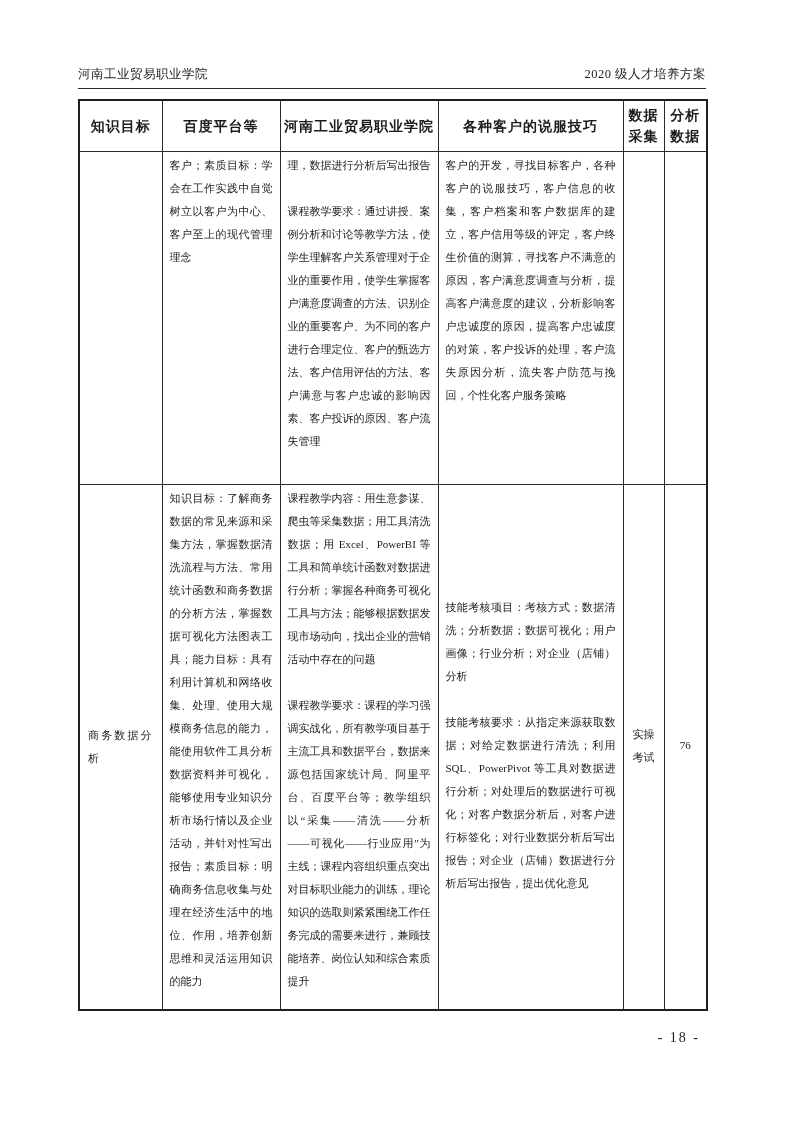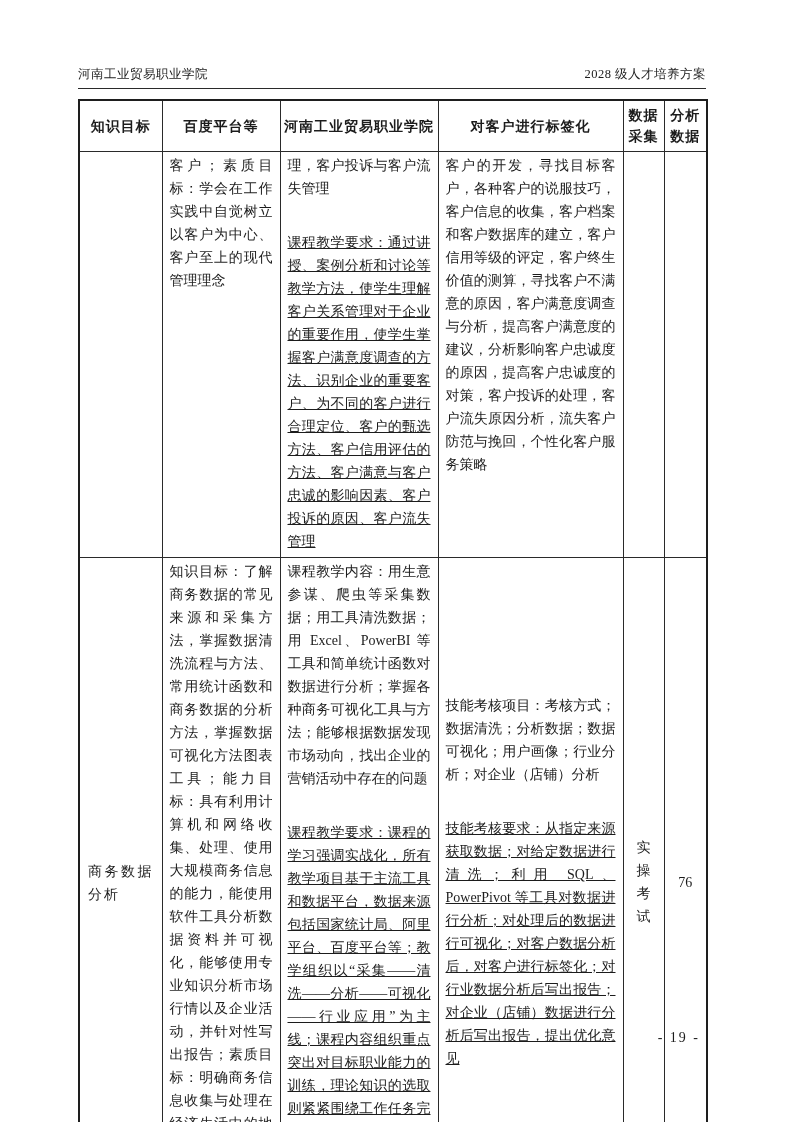--- a/index.html
+++ b/index.html
@@ -35,27 +35,27 @@
     vertical-align: top;
   }
   .course-table thead th {
     font-size: 14px; font-weight: bold;
     text-align: center; vertical-align: middle;
     padding: 4px 2px;
     line-height: 21px;
     letter-spacing: 1px;
   }
   .course-table td {
-    font-size: 14px;
+    font-size: 11px;
     line-height: 23px;
     padding: 2px 7px 4px 7px;
     text-align: justify;
     text-justify: inter-ideograph;
   }
-  .course-table td p + p { margin-top: 31px; text-decoration: underline; }
+  .course-table td p + p { margin-top: 23px; }
   td.cell-center { text-align: center; vertical-align: middle; }
   td.v-middle { vertical-align: middle; }
   .row-1 { height: 333px; }
   .row-2 { height: 525px; }
   td.course-name-cell {
     text-align: justify; vertical-align: middle;
     padding: 2px 8px; letter-spacing: 2px;
   }
 
   
@@ -65,50 +65,50 @@
   }
 </style>
 </head>
 <body>
 
 <div class="page">
   <div class="content">
 
     <div class="running-head">
       <span>河南工业贸易职业学院</span>
-      <span>2028 级人才培养方案</span>
+      <span>2020 级人才培养方案</span>
     </div>
 
     <table class="course-table">
       <colgroup>
         <col style="width:83px">
         <col style="width:118px">
         <col style="width:158px">
         <col style="width:185px">
         <col style="width:41px">
         <col style="width:43px">
       </colgroup>
       <thead>
         <tr>
           <th>知识目标</th>
           <th>百度平台等</th>
           <th>河南工业贸易职业学院</th>
-          <th>对客户进行标签化</th>
+          <th>各种客户的说服技巧</th>
           <th>数据采集</th>
           <th>分析数据</th>
         </tr>
       </thead>
       <tbody>
         <tr class="row-1">
           <td class="course-name-cell"></td>
           <td>
               <p>客户；素质目标：学会在工作实践中自觉树立以客户为中心、客户至上的现代管理理念</p>
             </td>
           <td>
-              <p>理，客户投诉与客户流失管理</p>
+              <p>理，数据进行分析后写出报告</p>
               <p>课程教学要求：通过讲授、案例分析和讨论等教学方法，使学生理解客户关系管理对于企业的重要作用，使学生掌握客户满意度调查的方法、识别企业的重要客户、为不同的客户进行合理定位、客户的甄选方法、客户信用评估的方法、客户满意与客户忠诚的影响因素、客户投诉的原因、客户流失管理</p>
             </td>
           <td>
               <p>客户的开发，寻找目标客户，各种客户的说服技巧，客户信息的收集，客户档案和客户数据库的建立，客户信用等级的评定，客户终生价值的测算，寻找客户不满意的原因，客户满意度调查与分析，提高客户满意度的建议，分析影响客户忠诚度的原因，提高客户忠诚度的对策，客户投诉的处理，客户流失原因分析，流失客户防范与挽回，个性化客户服务策略</p>
             </td>
           <td class="cell-center"></td>
           <td class="cell-center"></td>
         </tr>
         <tr class="row-2">
           <td class="course-name-cell">商务数据分析</td>
@@ -123,14 +123,14 @@
               <p>技能考核项目：考核方式；数据清洗；分析数据；数据可视化；用户画像；行业分析；对企业（店铺）分析</p>
               <p>技能考核要求：从指定来源获取数据；对给定数据进行清洗；利用 SQL、PowerPivot 等工具对数据进行分析；对处理后的数据进行可视化；对客户数据分析后，对客户进行标签化；对行业数据分析后写出报告；对企业（店铺）数据进行分析后写出报告，提出优化意见</p>
             </td>
           <td class="cell-center">实操考试</td>
           <td class="cell-center">76</td>
         </tr>
       </tbody>
     </table>
   </div>
 
-  <div class="page-number">- 19 -</div>
+  <div class="page-number">- 18 -</div>
 </div>
 
 </body></html>

